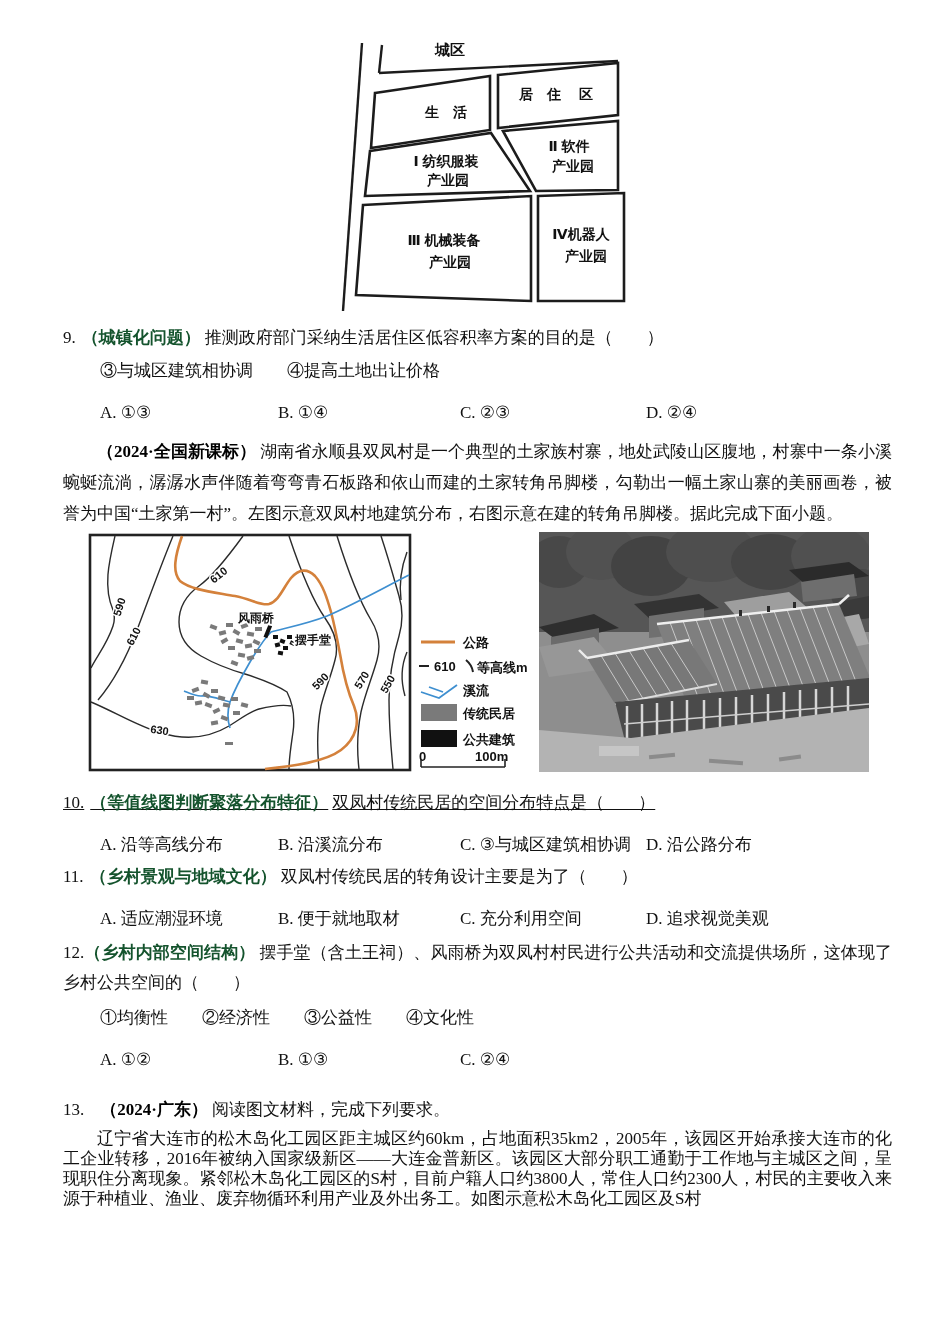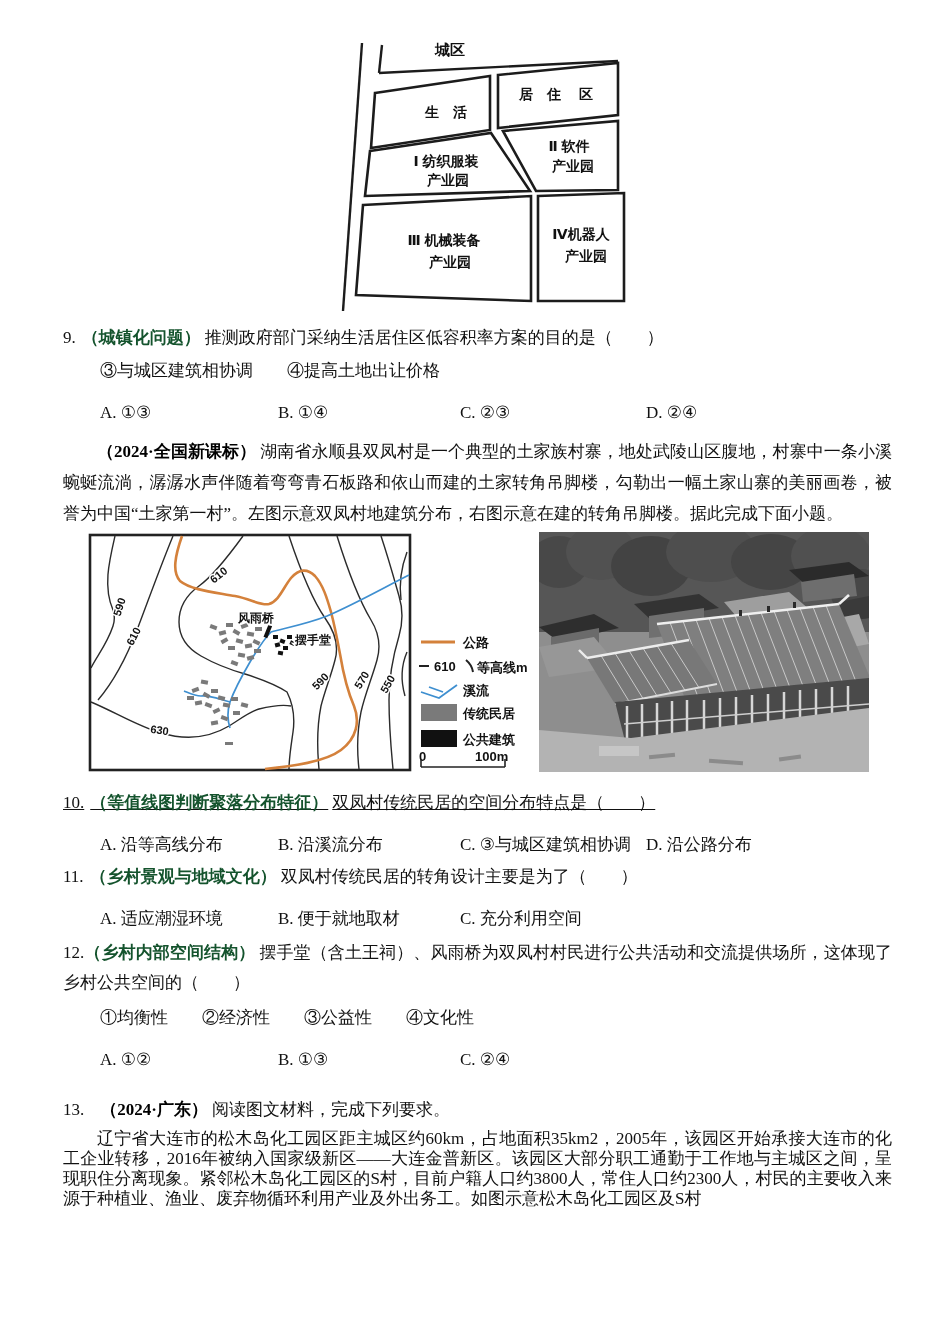--- a/index.html
+++ b/index.html
@@ -310,20 +310,21 @@
       <span>D. 沿公路分布</span>
     </div>
 
     <div class="qrow">
       <span class="qnum">11.</span><span class="tag tag-cyan">（乡村景观与地域文化）</span><span>双凤村传统民居的转角设计主要是为了（　　）</span>
     </div>
     <div class="optgrid">
       <span>A. 适应潮湿环境</span>
       <span>B. 便于就地取材</span>
       <span>C. 充分利用空间</span>
+      <span>D. 追求视觉美观</span>
     </div>
 
     <div class="qrow" style="line-height:30px">
       <span>12.</span><span class="tag tag-cyan">（乡村内部空间结构）</span><span>摆手堂（含土王祠）、风雨桥为双凤村村民进行公共活动和交流提供场所，这体现了乡村公共空间的（　　）</span>
     </div>
     <div class="items">①均衡性　　②经济性　　③公益性　　④文化性</div>
     <div class="optgrid">
       <span>A. ①②</span>
       <span>B. ①③</span>
       <span>C. ②④</span>

